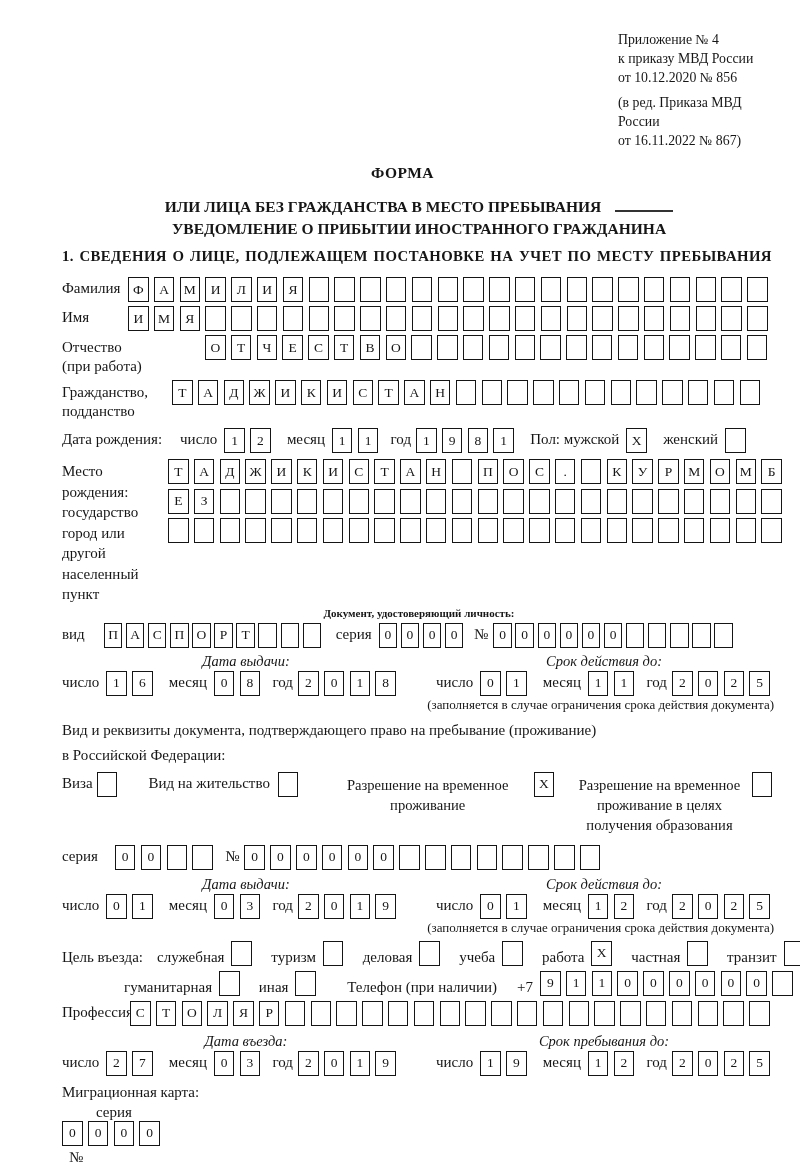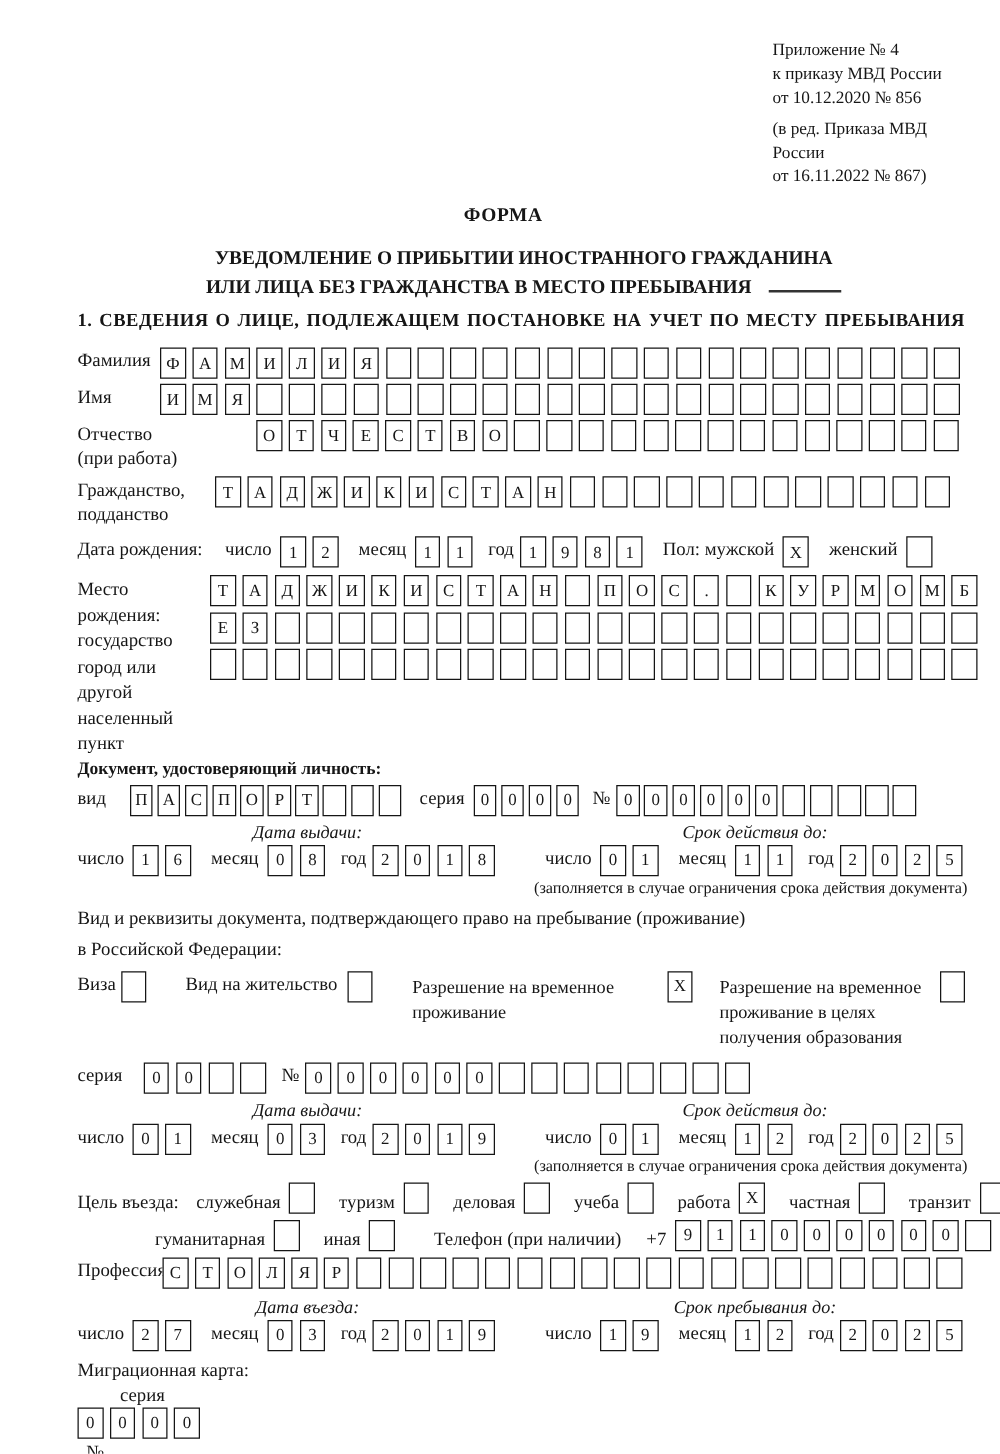--- a/index.html
+++ b/index.html
@@ -45,36 +45,36 @@
   .dword.first{margin-left:0;}
   .tight{margin:0 5px 0 7px;}
 
   
   .split{display:flex;align-items:flex-start;margin-bottom:2px;}
   .split .labels{flex:none;line-height:20.5px;padding-top:2px;}
   .bp-labels{width:106px;}
   .lr-labels{width:88px;font-size:14.5px;line-height:21px;}
   .rows .cells{margin-bottom:4.5px;}
 
-  .center-bold{font-weight:bold;font-size:14px;margin:2px 0 4px 0;}
+  .center-bold{text-align:center;font-weight:bold;font-size:11px;margin:2px 0 4px 0;}
 
   
   .dates{display:flex;margin-bottom:0;}
   .dblock{flex:none;}
   .dblock .dtitle{text-align:center;font-size:14.5px;margin-bottom:1px;font-style:italic;}
   .dfields{display:flex;align-items:flex-start;}
   .db-left{width:368px;}
   .db-right{margin-left:auto;width:336px;margin-right:4px;}
   .note{text-align:right;font-size:13px;margin:1px 2px 5px 0;}
 
   .intro{font-size:15px;line-height:25px;}
 
   .opts{display:flex;align-items:flex-start;margin:4px 0 10px 0;}
   .opt-lbl{flex:none;padding-top:3px;}
-  .opt-multiline{flex:none;font-size:14.6px;line-height:20px;padding-top:3px;}
+  .opt-multiline{flex:none;text-align:center;font-size:14.6px;line-height:20px;padding-top:3px;}
   .opts .cells{margin-left:8px;}
   .ml16{margin-left:16px;} .ml26{margin-left:26px;}
 
   .purpose{display:flex;align-items:flex-end;margin-bottom:5px;}
   .purpose .cells{margin-left:7px;}
   .purpose .plbl{flex:none;padding-top:3px;margin-left:14px;}
   .purpose .plbl.first{margin-left:0;}
 </style>
 </head>
 <body>
@@ -85,22 +85,22 @@
     <div>Приложение № 4</div>
     <div>к приказу МВД России</div>
     <div>от 10.12.2020 № 856</div>
     <div class="amend">(в ред. Приказа МВД России</div>
     <div>от 16.11.2022 № 867)</div>
   </div>
 
   <div class="forma">ФОРМА</div>
 
   <div class="title">
+    <div><span>ИЛИ ЛИЦА БЕЗ ГРАЖДАНСТВА В МЕСТО ПРЕБЫВАНИЯ</span><span class="blank-line"></span></div>
     <div>УВЕДОМЛЕНИЕ О ПРИБЫТИИ ИНОСТРАННОГО ГРАЖДАНИНА</div>
-    <div><span>ИЛИ ЛИЦА БЕЗ ГРАЖДАНСТВА В МЕСТО ПРЕБЫВАНИЯ</span><span class="blank-line"></span></div>
   </div>
 
   <div class="sec-heading">1. СВЕДЕНИЯ О ЛИЦЕ, ПОДЛЕЖАЩЕМ ПОСТАНОВКЕ НА УЧЕТ ПО МЕСТУ ПРЕБЫВАНИЯ</div>
 
   <div id="fields">
 
     <div class="frow">
       <div class="flabel w-sur">Фамилия</div>
       <div class="cells">
           <span class="cell">Ф</span>

